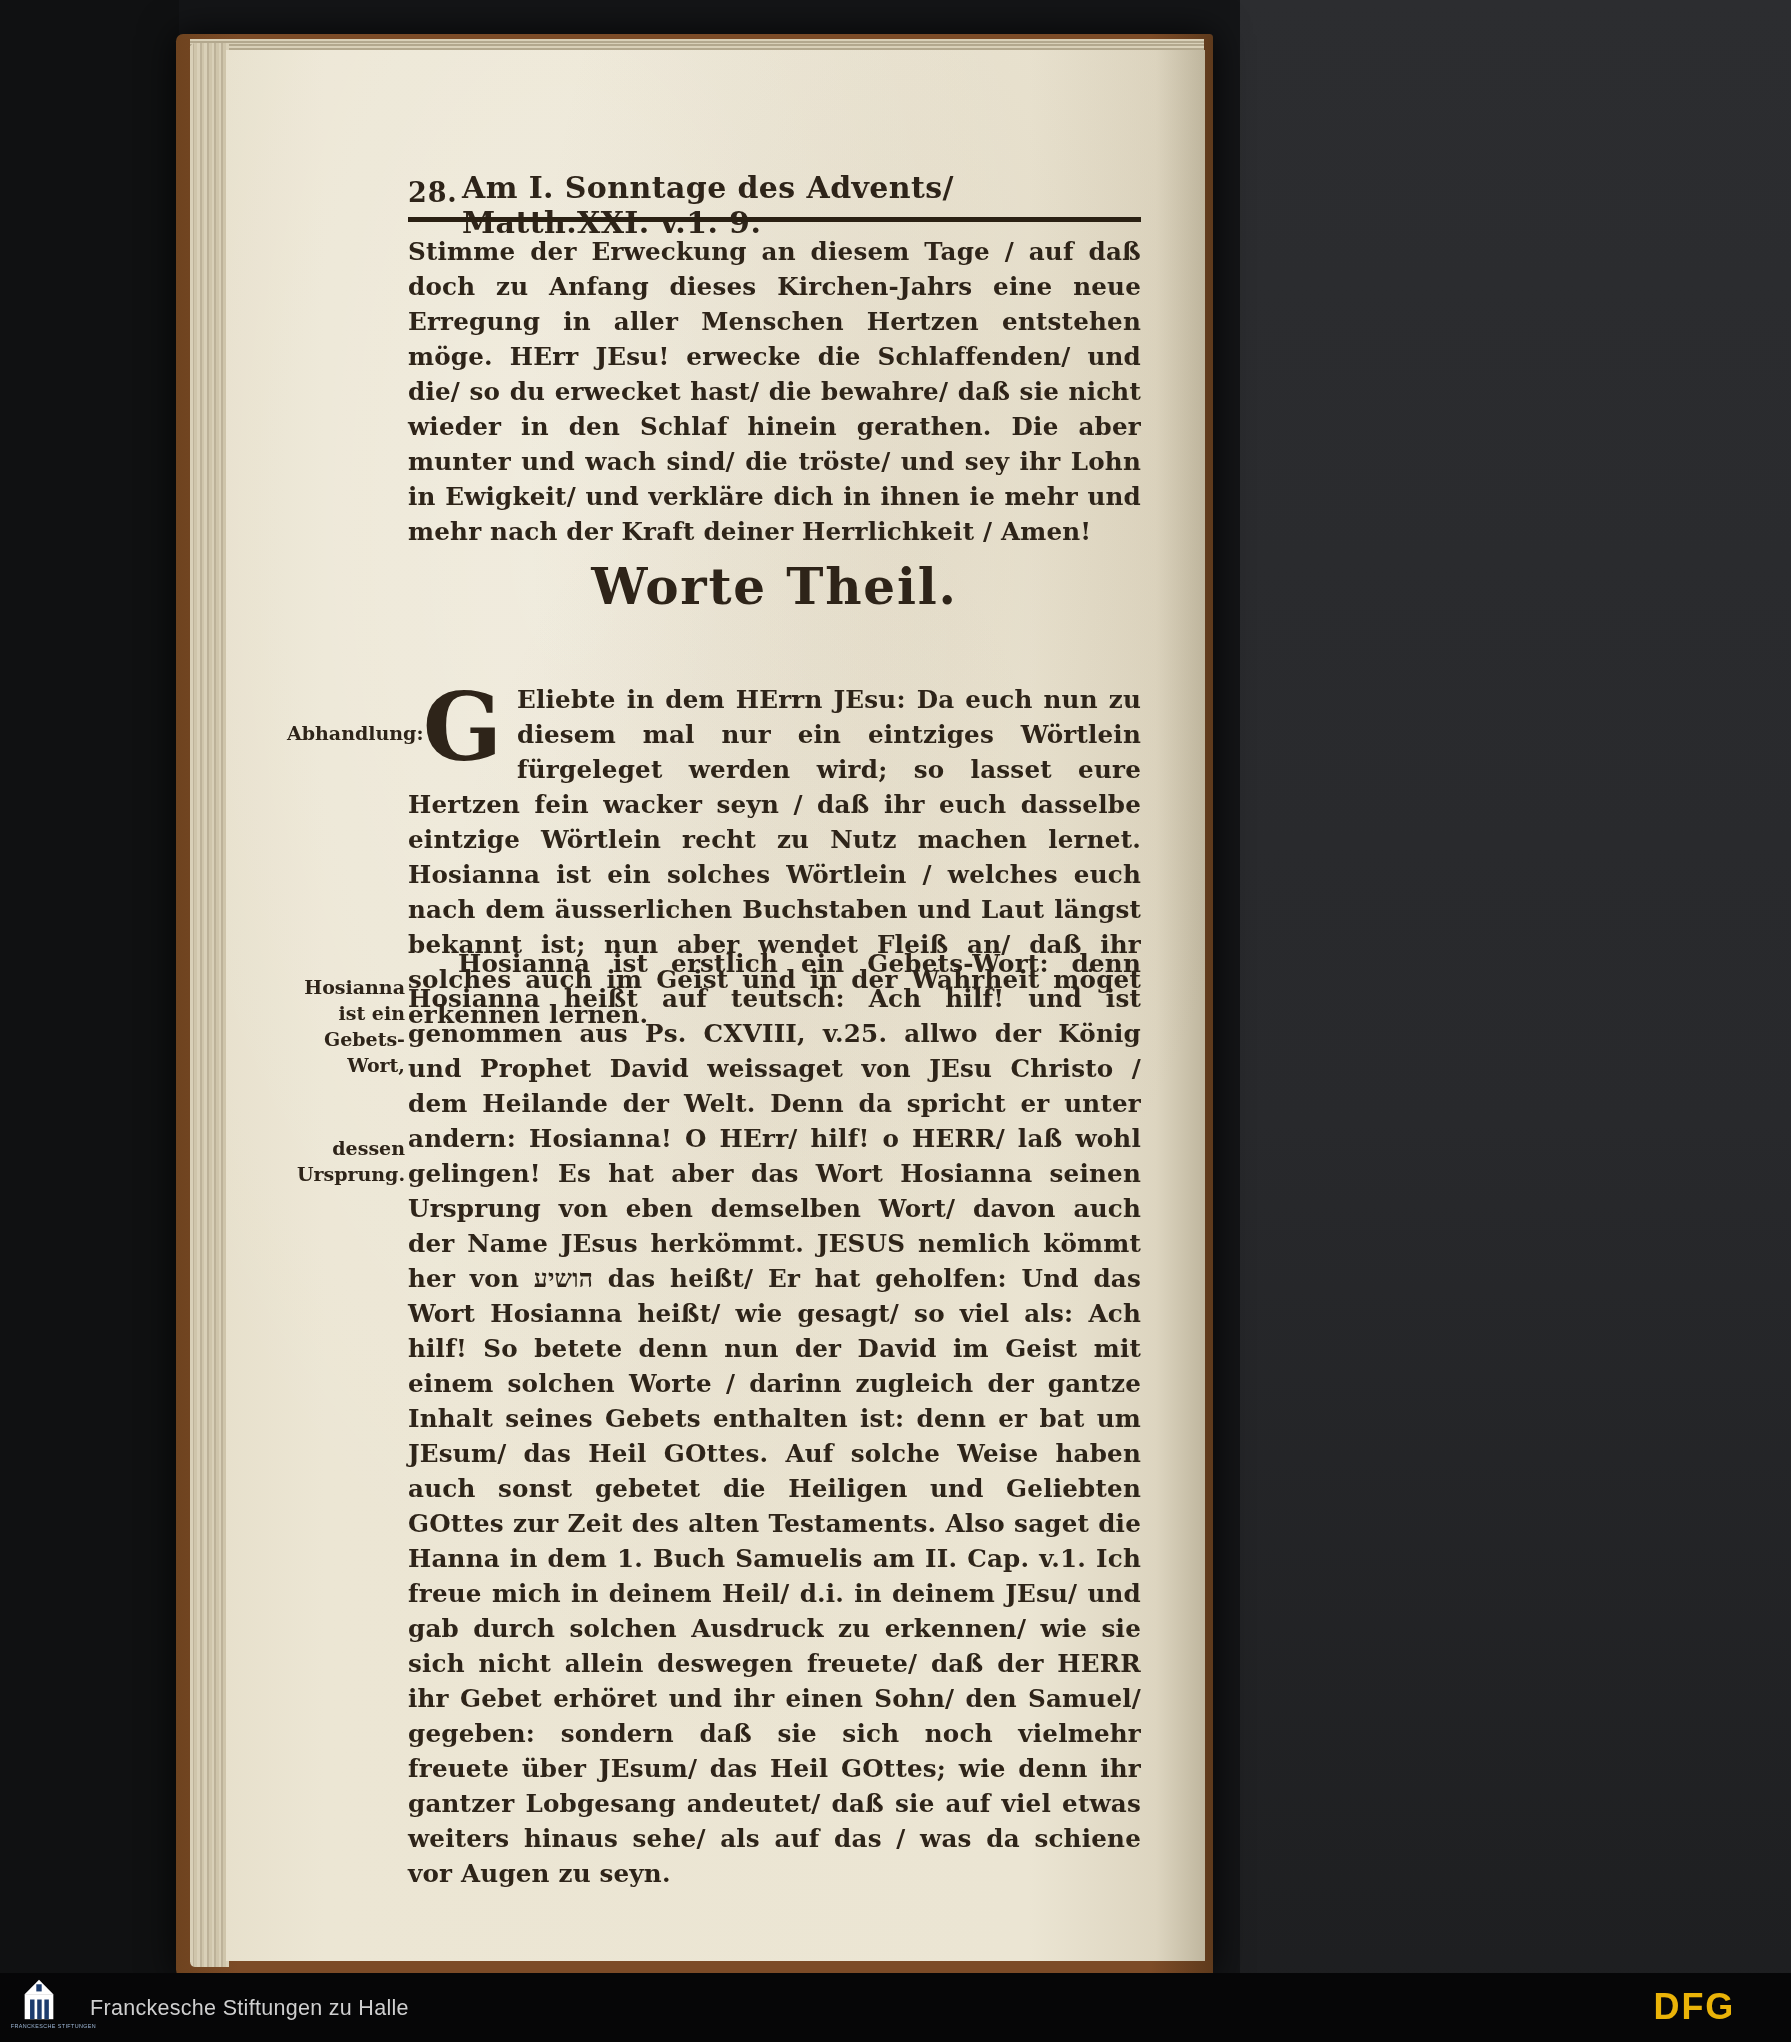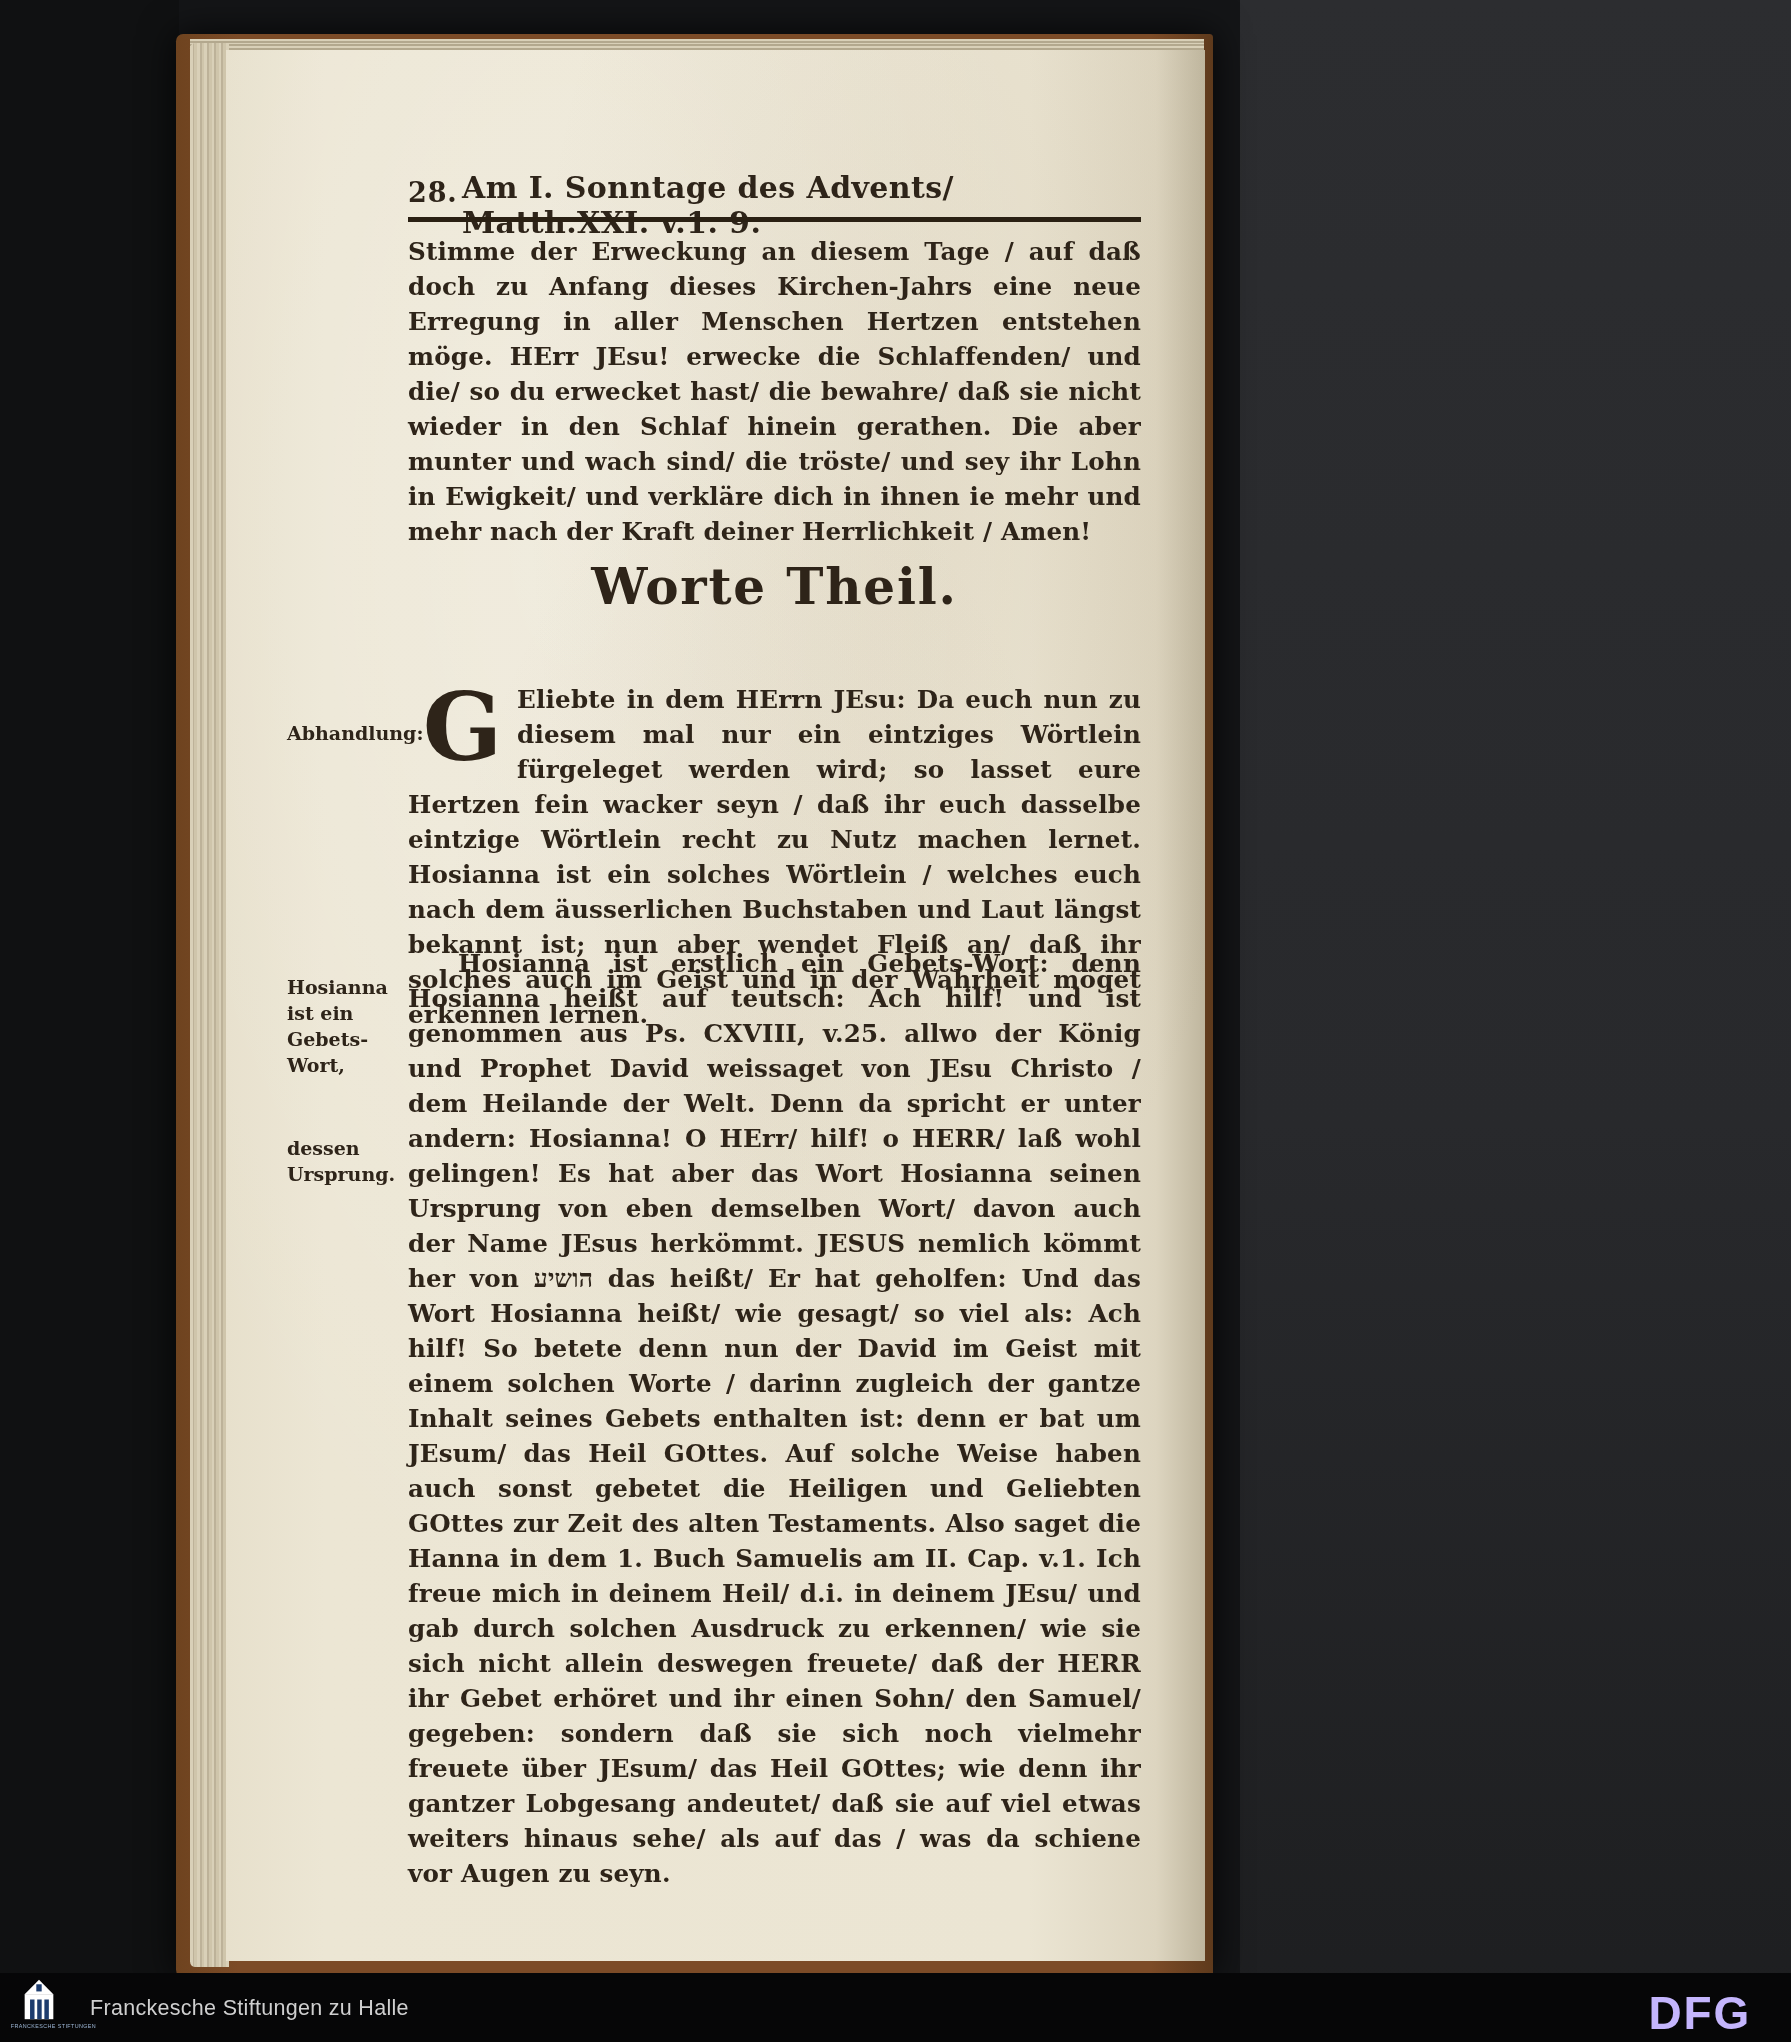--- a/index.html
+++ b/index.html
@@ -76,21 +76,21 @@
     font-weight:bold; text-align:center; padding-top:5.4px;
   }
   .para-hosianna { top:896px; text-indent:50px; }
   .catchword {
     position:absolute; left:182px; top:1564px; width:733px;
     text-align:right; font-size:25px; font-weight:bold;
   }
   
   .margin-note {
     position:absolute; left:61px; width:118px;
-    font-size:19px; line-height:26px; font-weight:bold; text-align:left;
+    font-size:19px; line-height:26px; font-weight:bold; text-align:right;
   }
   .note-1 { top:670px; }
   .note-2 { top:924px; }
   .note-3 { top:1085px; }
   .note-4 { top:1522px; }
   
   .footer-bar {
     position:absolute; left:0; bottom:0; width:1791px; height:70px;
     background:#060607; color:#d6d6d6;
     font-family:Liberation Sans, sans-serif;
@@ -98,22 +98,22 @@
   .footer-logo { position:absolute; left:10.7px; top:5.4px; width:57px; height:59px; text-align:center; }
   .footer-logo svg { display:block; margin:0 auto; }
   .footer-logo-caption {
     display:block; font-size:5.4px; letter-spacing:0.4px; color:#9db7d6; margin-top:1.8px;
     white-space:nowrap;
   }
   .footer-institution {
     position:absolute; left:90px; top:23px; font-size:21.5px; color:#cfcfcf; letter-spacing:0.3px;
   }
   .footer-dfg {
-    position:absolute; right:40px; top:12.5px; font-size:46px; font-weight:bold;
-    color:#c4b5fd; letter-spacing:1.8px;
+    position:absolute; right:56px; top:12.5px; font-size:36px; font-weight:bold;
+    color:#eab308; letter-spacing:1.8px;
   }
 </style>
 </head>
 <body>
 
 <div class="bg-left"></div>
 <div class="bg-right"></div>
 
 <div class="book-cover"></div>
 <div class="page-edges-top"></div>

